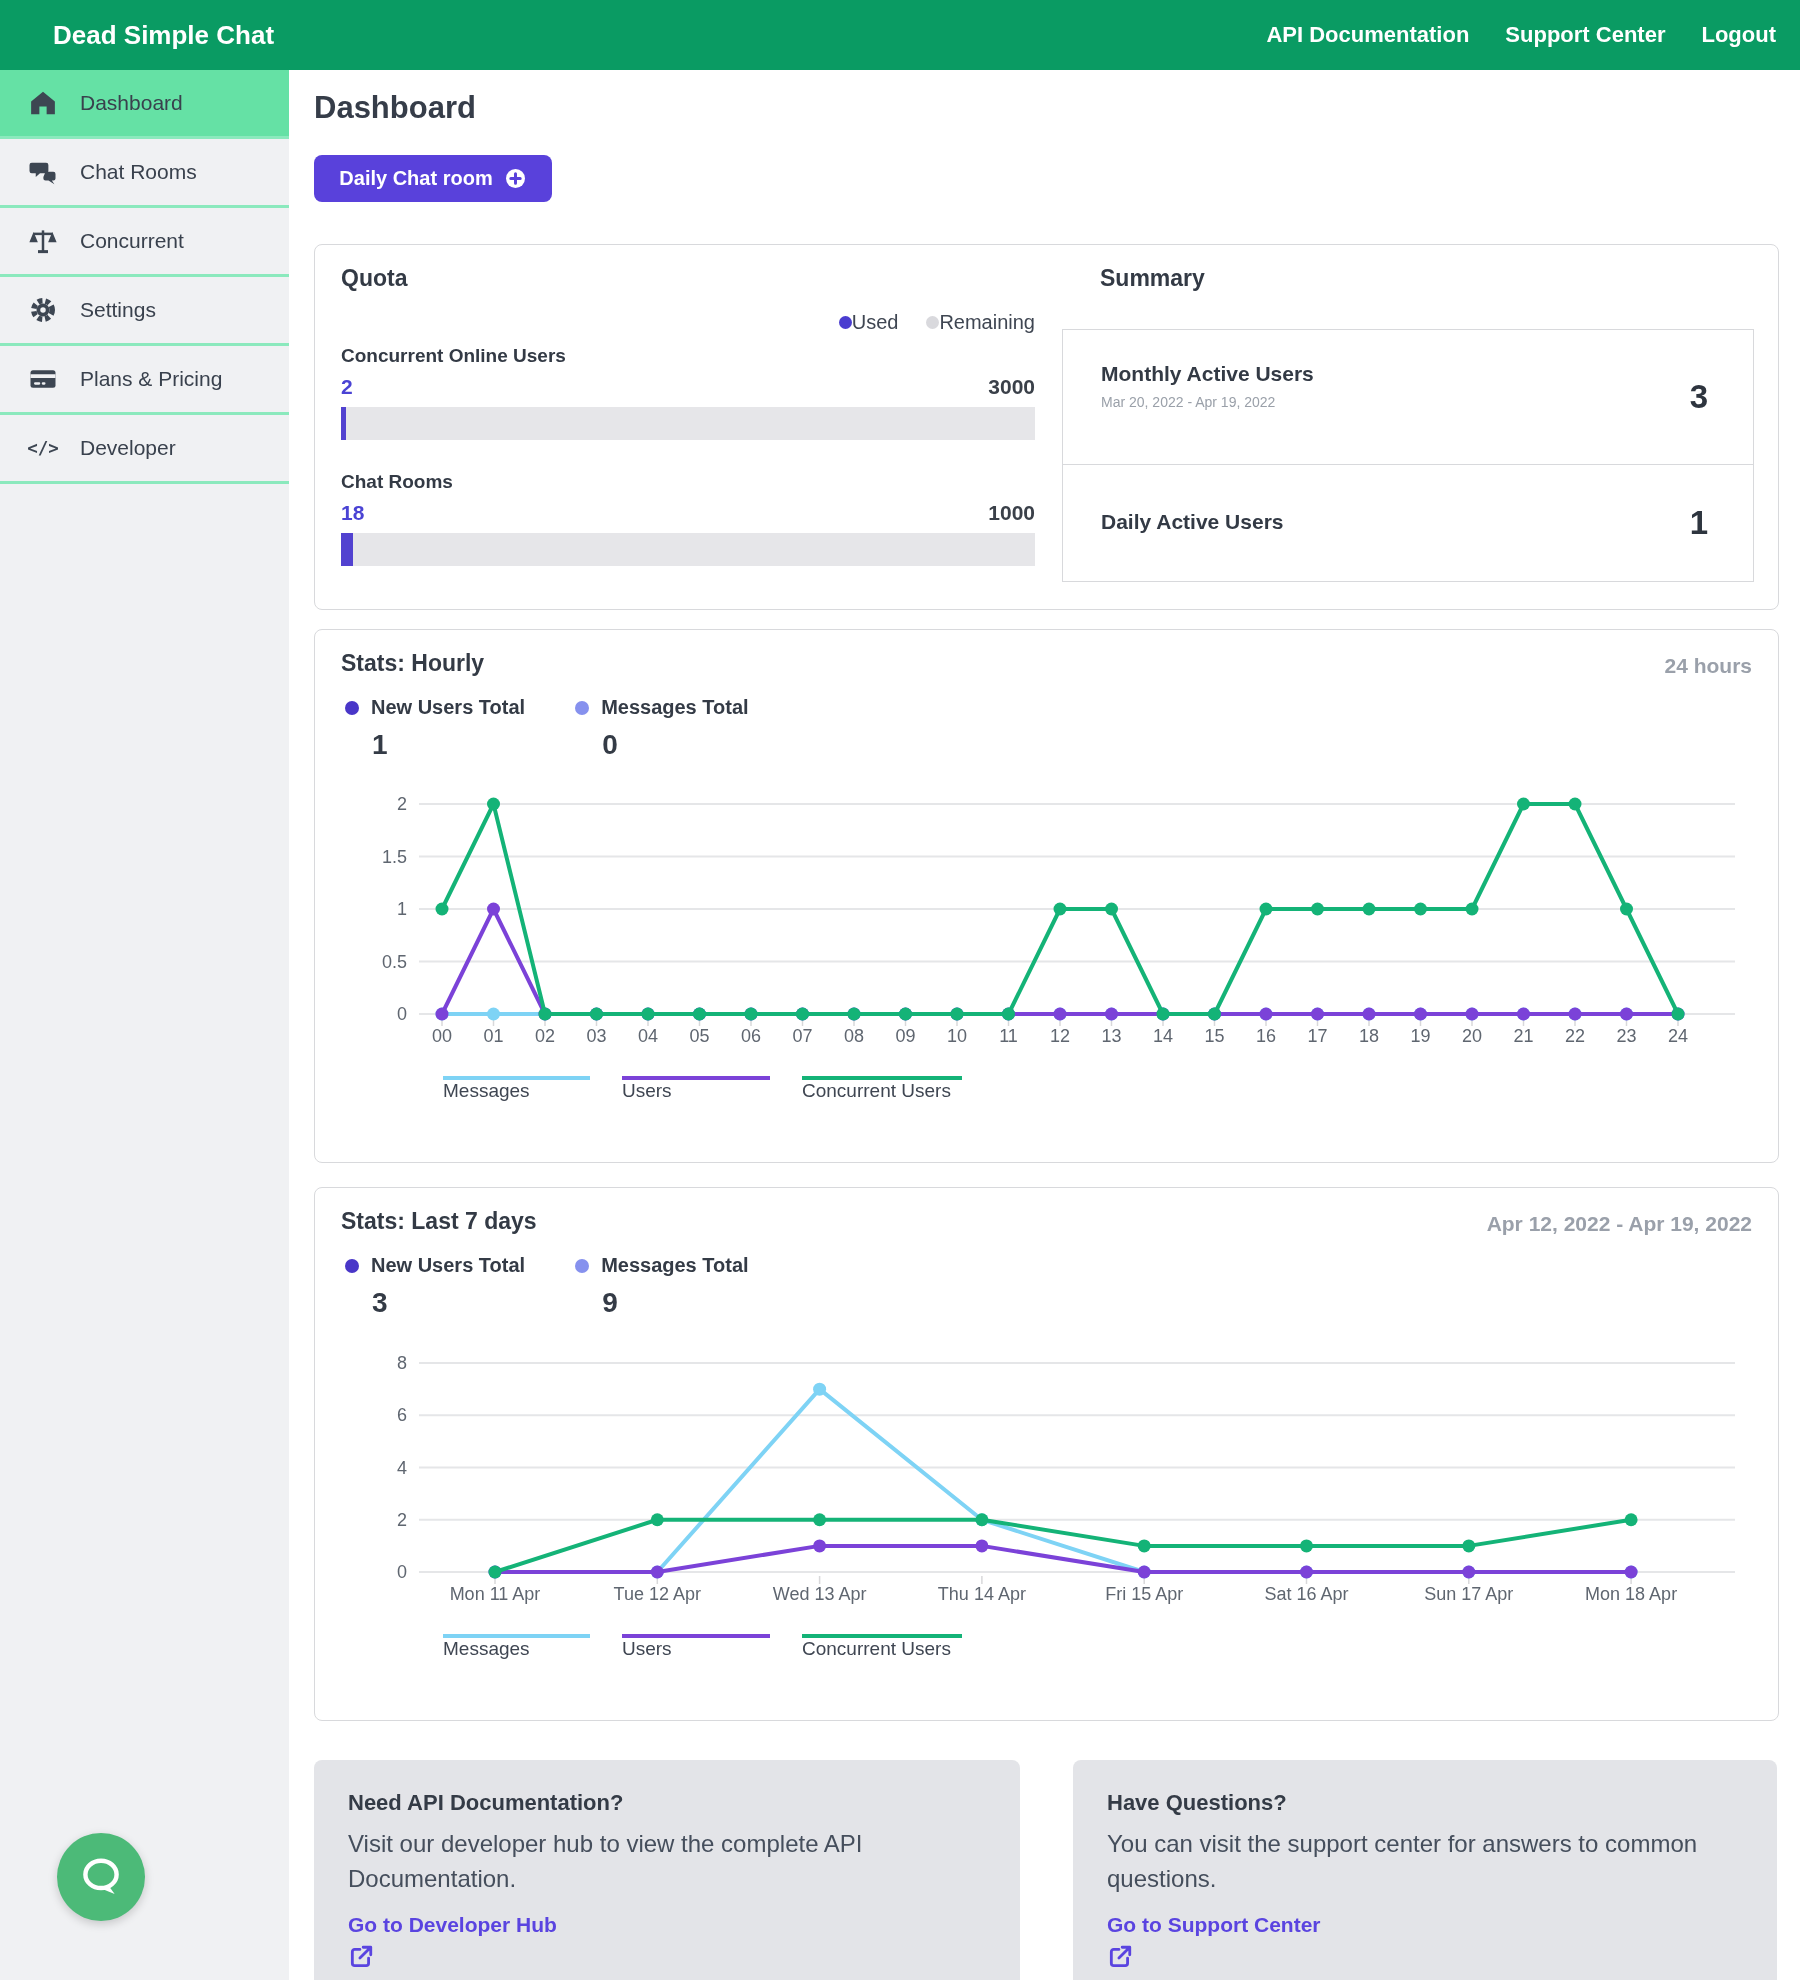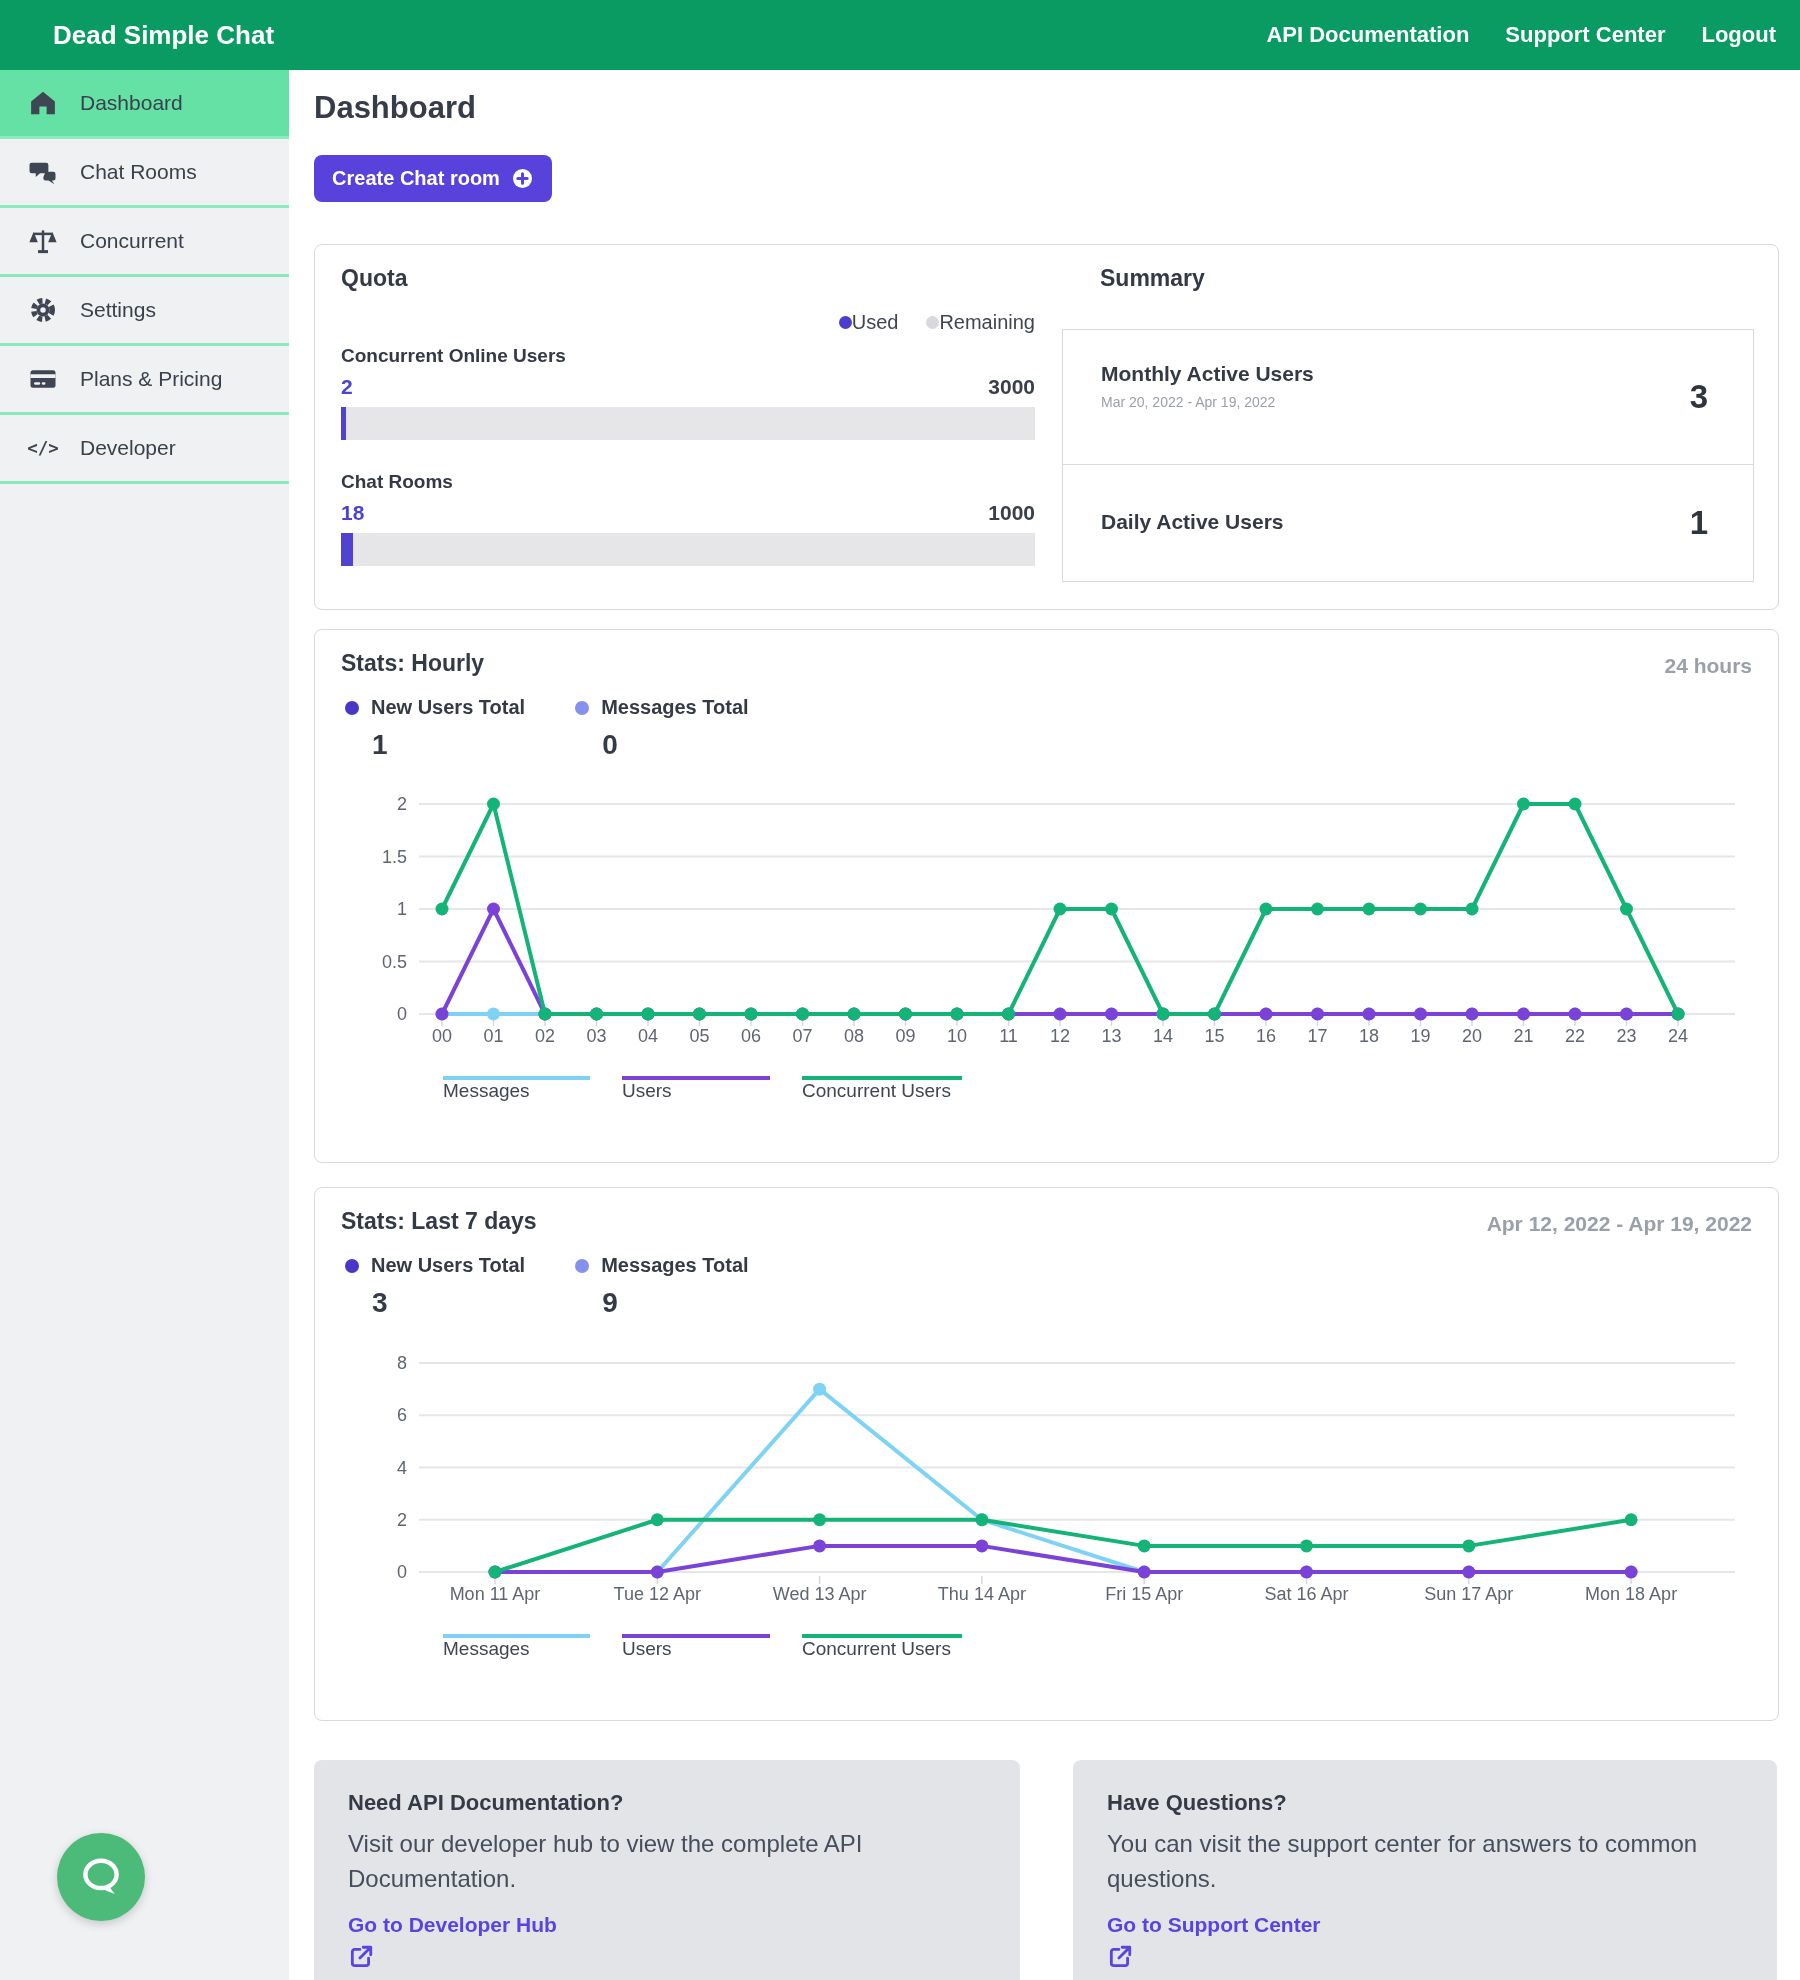--- a/index.html
+++ b/index.html
@@ -156,21 +156,21 @@
           <svg viewBox="0 0 24 24">
             <text x="12" y="17" text-anchor="middle" font-size="14" font-weight="bold" font-family="DejaVu Sans Mono, monospace" fill="currentColor">&lt;/&gt;</text>
           </svg>
         </span>
         <span>Developer</span>
       </div>
     </div>
 
   <div class="page-title">Dashboard</div>
   <button class="create-btn">
-    <span>Create Chat room</span>
+    <span>Daily Chat room</span>
     <svg width="23" height="23" viewBox="0 0 23 23">
       <circle cx="11.5" cy="11.5" r="9.5" fill="#ffffff"></circle>
       <path d="M11.5 6.8 V16.2 M6.8 11.5 H16.2" stroke="#5941db" stroke-width="3" stroke-linecap="round"></path>
     </svg>
   </button>
 
   <div class="card" id="quota-card">
     <div class="card-title">Quota</div>
     <div class="quota-legend">
       <span class="legend-entry">

